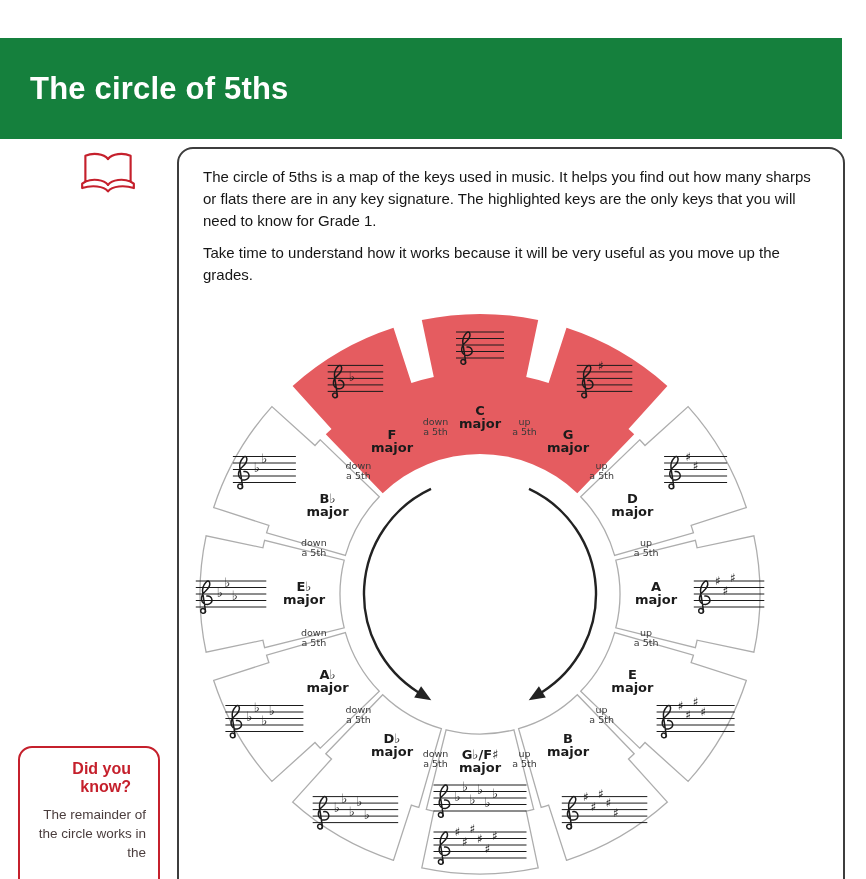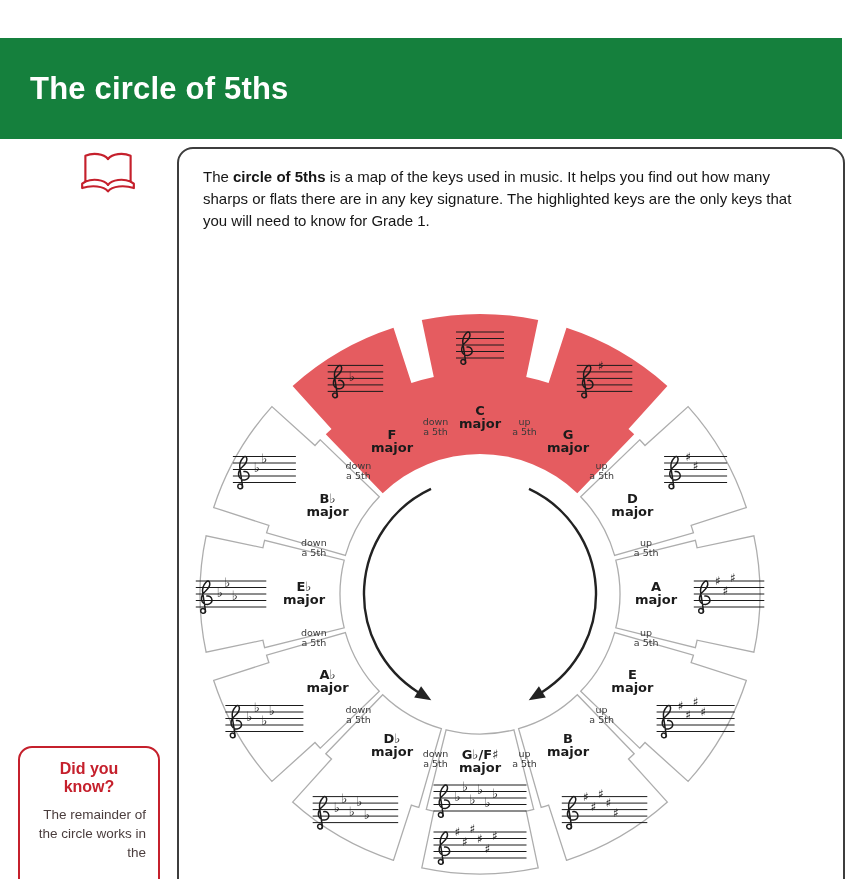--- a/index.html
+++ b/index.html
@@ -10,29 +10,29 @@
   .banner { position:absolute; left:0; top:6px; width:842px; height:101px;
             background:#15803d; display:flex; align-items:center;margin-top:32px; }
   .banner h1 { color:#ffffff; font-size:31px; font-weight:bold; padding-left:30px; letter-spacing:0.2px; }
 
   .book-icon { position:absolute; left:80px; top:148px; width:56px; height:50px; }
 
   .info-box { position:absolute; left:177px; top:147px; width:668px; height:770px;
               border:2px solid #3d3d3d; border-radius:16px; background:#fff;
               padding:17px 24px; }
   .para { font-size:15px; line-height:1.45; color:#161616; margin-bottom:11px; max-width:612px; }
-  .para strong { font-weight:bold; }
+  .para strong { font-weight:normal; }
 
   #c5-svg { position:absolute; left:160px; top:290px; width:640px; height:589px; }
 
   .dyk { position:absolute; left:18px; top:746px; width:142px; height:200px;
          border:2px solid #c5202c; border-radius:14px; background:#fff;
          padding:12px 12px; }
   .dyk h2 { color:#c5202c; font-size:16px; line-height:1.15; font-weight:bold;
-            text-align:center; max-width:84px; margin:0 auto 9px; }
+            text-align:right; max-width:84px; margin:0 auto 9px; }
   .dyk p { font-size:13.5px; line-height:1.4; color:#4a3d3d; text-align:right; }
 </style>
 </head>
 <body>
 
 <div class="page">
 
   <header class="banner">
     <h1>The circle of 5ths</h1>
   </header>
@@ -42,20 +42,21 @@
       <g fill="none" stroke="#c5202c" stroke-width="2" stroke-linejoin="round" stroke-linecap="round">
         <path d="M26 10 C22 5 12 4 5 7 L5 31 C12 28 22 29 26 34"></path>
         <path d="M26 10 C30 5 40 4 47 7 L47 31 C40 28 30 29 26 34"></path>
         <path d="M5 31 L2 33 L2 37 C11 34 22 35 26 40 C30 35 41 34 50 37 L50 33 L47 31"></path>
       </g>
     </svg>
   </div>
 
   <section class="info-box">
     <p class="para"><span>The </span><strong>circle of 5ths</strong><span> is a map of the keys used in music. It helps you find out how many sharps or flats there are in any key signature. The highlighted keys are the only keys that you will need to know for Grade 1.</span></p>
+    <p class="para">Take time to understand how it works because it will be very useful as you move up the grades.</p>
   </section>
 
   <svg id="c5-svg" viewBox="0 0 640 589">
       <path d="M 420.7 206.7 A 140 140 0 0 1 454.6 265.4 L 533.4 242.8 A 222 222 0 0 0 531.1 235.4 L 586.3 217.5 A 280 280 0 0 0 528.1 116.6 L 485.0 155.5 A 222 222 0 0 0 479.7 149.8 Z" fill="#ffffff" stroke="#adadad" stroke-width="1.3"></path>
       <path d="M 455.8 270.1 A 140 140 0 0 1 455.8 337.9 L 535.4 357.7 A 222 222 0 0 0 537.1 350.2 L 593.9 362.2 A 280 280 0 0 0 593.9 245.8 L 537.1 257.8 A 222 222 0 0 0 535.4 250.3 Z" fill="#ffffff" stroke="#adadad" stroke-width="1.3"></path>
       <path d="M 454.6 342.6 A 140 140 0 0 1 420.7 401.3 L 479.7 458.2 A 222 222 0 0 0 485.0 452.5 L 528.1 491.4 A 280 280 0 0 0 586.3 390.5 L 531.1 372.6 A 222 222 0 0 0 533.4 365.2 Z" fill="#ffffff" stroke="#adadad" stroke-width="1.3"></path>
       <path d="M 417.3 404.7 A 140 140 0 0 1 358.6 438.6 L 381.2 517.4 A 222 222 0 0 0 388.6 515.1 L 406.5 570.3 A 280 280 0 0 0 507.4 512.1 L 468.5 469.0 A 222 222 0 0 0 474.2 463.7 Z" fill="#ffffff" stroke="#adadad" stroke-width="1.3"></path>
       <path d="M 353.9 439.8 A 140 140 0 0 1 286.1 439.8 L 266.3 519.4 A 222 222 0 0 0 273.8 521.1 L 261.8 577.9 A 280 280 0 0 0 378.2 577.9 L 366.2 521.1 A 222 222 0 0 0 373.7 519.4 Z" fill="#ffffff" stroke="#adadad" stroke-width="1.3"></path>
       <path d="M 281.4 438.6 A 140 140 0 0 1 222.7 404.7 L 165.8 463.7 A 222 222 0 0 0 171.5 469.0 L 132.6 512.1 A 280 280 0 0 0 233.5 570.3 L 251.4 515.1 A 222 222 0 0 0 258.8 517.4 Z" fill="#ffffff" stroke="#adadad" stroke-width="1.3"></path>
       <path d="M 219.3 401.3 A 140 140 0 0 1 185.4 342.6 L 106.6 365.2 A 222 222 0 0 0 108.9 372.6 L 53.7 390.5 A 280 280 0 0 0 111.9 491.4 L 155.0 452.5 A 222 222 0 0 0 160.3 458.2 Z" fill="#ffffff" stroke="#adadad" stroke-width="1.3"></path>

